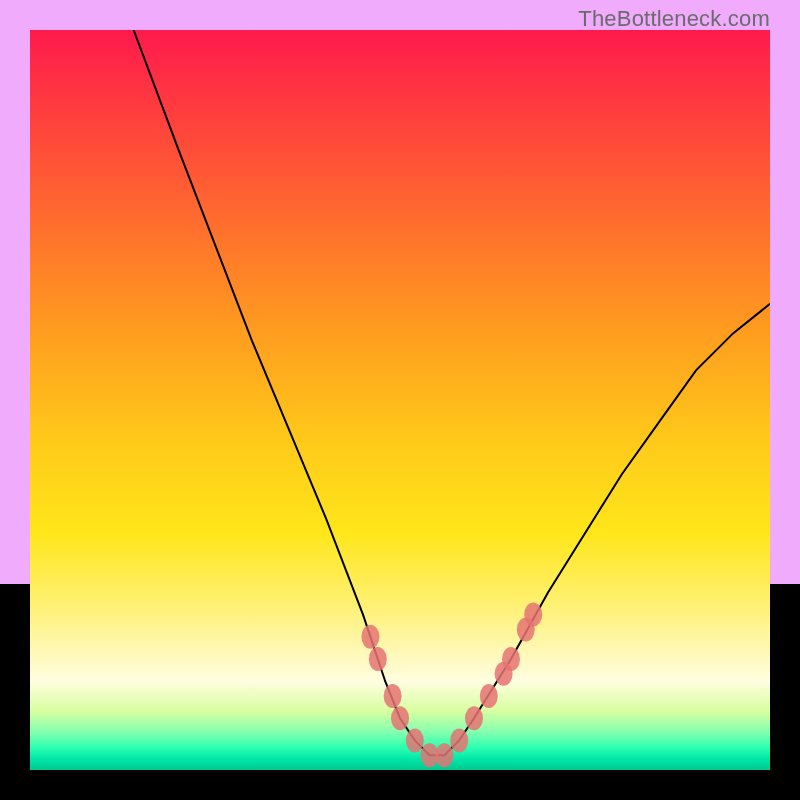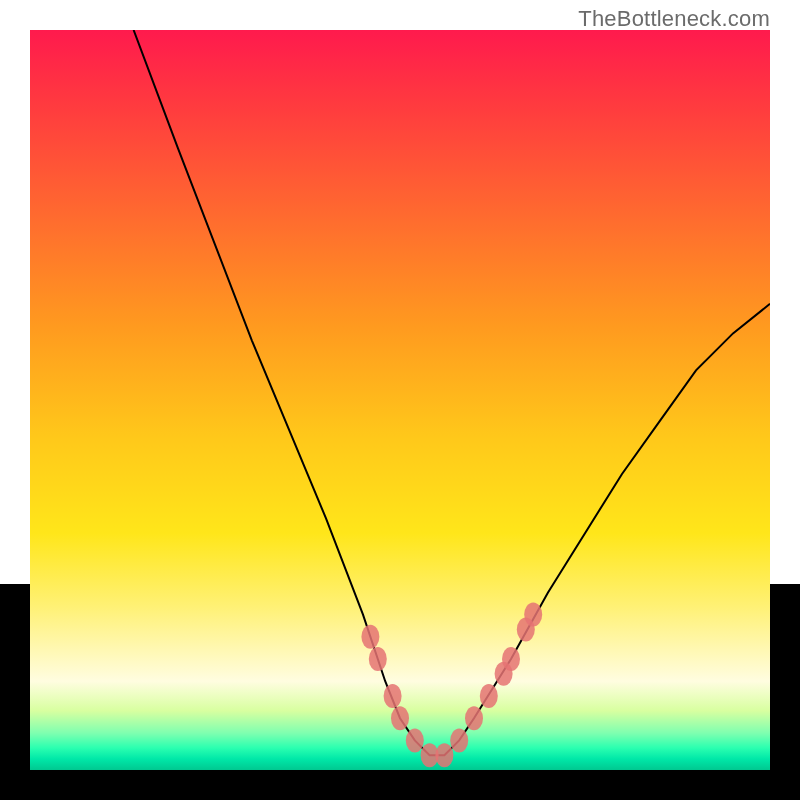--- a/index.html
+++ b/index.html
@@ -8,21 +8,21 @@
     background: #000;
     width: 800px;
     height: 800px;
     overflow: hidden;
     font-family: Arial, Helvetica, sans-serif;
   }
   .frame {
     position: relative;
     width: 800px;
     height: 584px;
-    background: #ffffff;
+    background: #f0abfc;
   }
   .plot-area {
     position: absolute;
     left: 30px;
     top: 30px;
     width: 740px;
     height: 740px;
     background: linear-gradient(to bottom,
       #ff1a4d 0%,
       #ff3a3f 10%,

